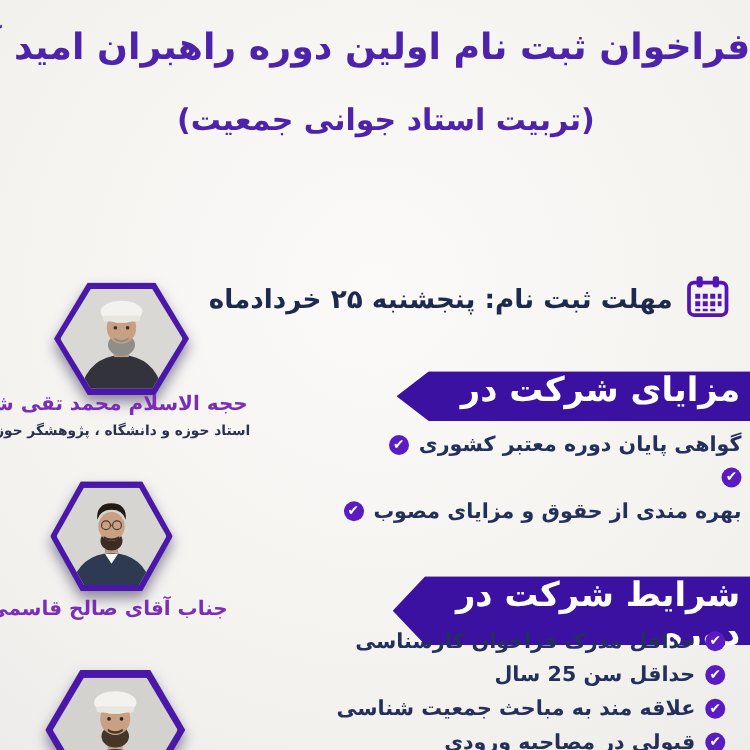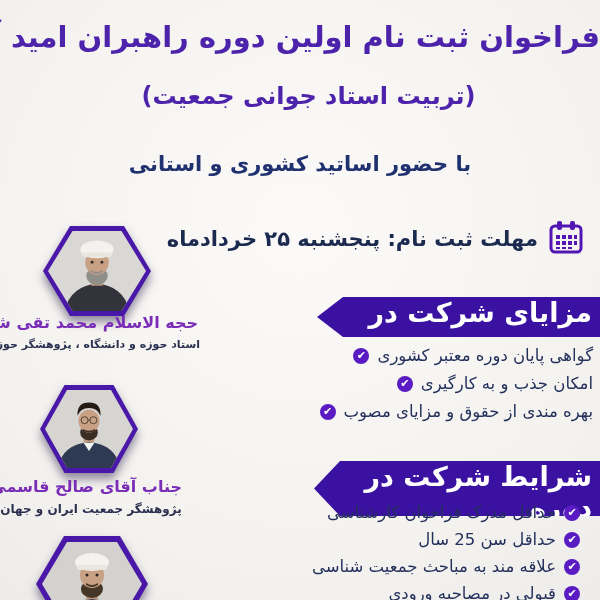--- a/index.html
+++ b/index.html
@@ -78,30 +78,29 @@
   
   .list{position:absolute;display:flex;flex-direction:column;align-items:flex-start;}
   .benefits{top:346px;right:7px;gap:9px;}
   .conditions{top:503px;right:20px;gap:8px;}
   .row{display:flex;align-items:center;gap:8px;}
   .check{
     width:16px;height:16px;border-radius:50%;flex:none;
     background:#5a1cc2;color:#ffffff;font-size:11px;
     line-height:16px;text-align:center;font-weight:bold;
   }
-  .item{font-size:16.5px;font-weight:normal;color:#23305c;white-space:nowrap;}
+  .item{font-size:16.5px;font-weight:bold;color:#23305c;white-space:nowrap;}
 </style>
 </head>
 <body>
 
 <div class="poster">
 
   <div class="title">فراخوان ثبت نام اولین دوره راهبران امید آینده</div>
   <div class="subtitle">(تربیت استاد جوانی جمعیت)</div>
-  <div class="presence">با حضور اساتید کشوری و استانی</div>
 
   <div class="deadline">
     <span>
       <svg width="36" height="36" viewBox="0 0 36 36">
         <rect x="3" y="7" width="30" height="26" rx="4" fill="none" stroke="#5316b4" stroke-width="3"></rect>
         <rect x="9" y="2" width="5" height="9" rx="2" fill="#5316b4"></rect>
         <rect x="22" y="2" width="5" height="9" rx="2" fill="#5316b4"></rect>
         <g fill="#5316b4">
           <rect x="8" y="16" width="4" height="4"></rect>
             <rect x="14" y="16" width="4" height="4"></rect>
@@ -144,21 +143,20 @@
   <div class="banner banner1">
     <span>مزایای شرکت در دوره</span>
   </div>
 
   <div class="list benefits">
     <div class="row">
       <span class="item">گواهی پایان دوره معتبر کشوری</span>
       <span class="check">✔</span>
     </div>
     <div class="row">
-      <span class="item">امکان جذب و به کارگیری</span>
       <span class="check">✔</span>
     </div>
     <div class="row">
       <span class="item">بهره مندی از حقوق و مزایای مصوب</span>
       <span class="check">✔</span>
     </div>
   </div>
 
   <div class="hex hex2">
     <div class="hex-border">
@@ -173,21 +171,20 @@
           <circle cx="45" cy="35" r="4" fill="none" stroke="#46392e" stroke-width="1"></circle>
           <circle cx="55" cy="35" r="4" fill="none" stroke="#46392e" stroke-width="1"></circle>
           <line x1="49" y1="35" x2="51" y2="35" stroke="#46392e" stroke-width="1"></line>
           <path d="M37,30 Q36,15 50,15 Q64,15 63,30 Q60,21 50,21 Q40,21 37,30 Z" fill="#241c14"></path>
           <path d="M43,45 Q50,49 57,45 L57,47 Q50,51 43,47 Z" fill="#3b2d24"></path>
         </svg>
       </div>
     </div>
   </div>
   <div class="person-name p2-name">جناب آقای صالح قاسمی</div>
-  <div class="person-role p2-role">پژوهشگر جمعیت ایران و جهان</div>
 
   <div class="banner banner2">
     <span>شرایط شرکت در دوره</span>
   </div>
 
   <div class="list conditions">
     <div class="row">
       <span class="check">✔</span>
       <span class="item">حداقل مدرک فراخوان کارشناسی</span>
     </div>

